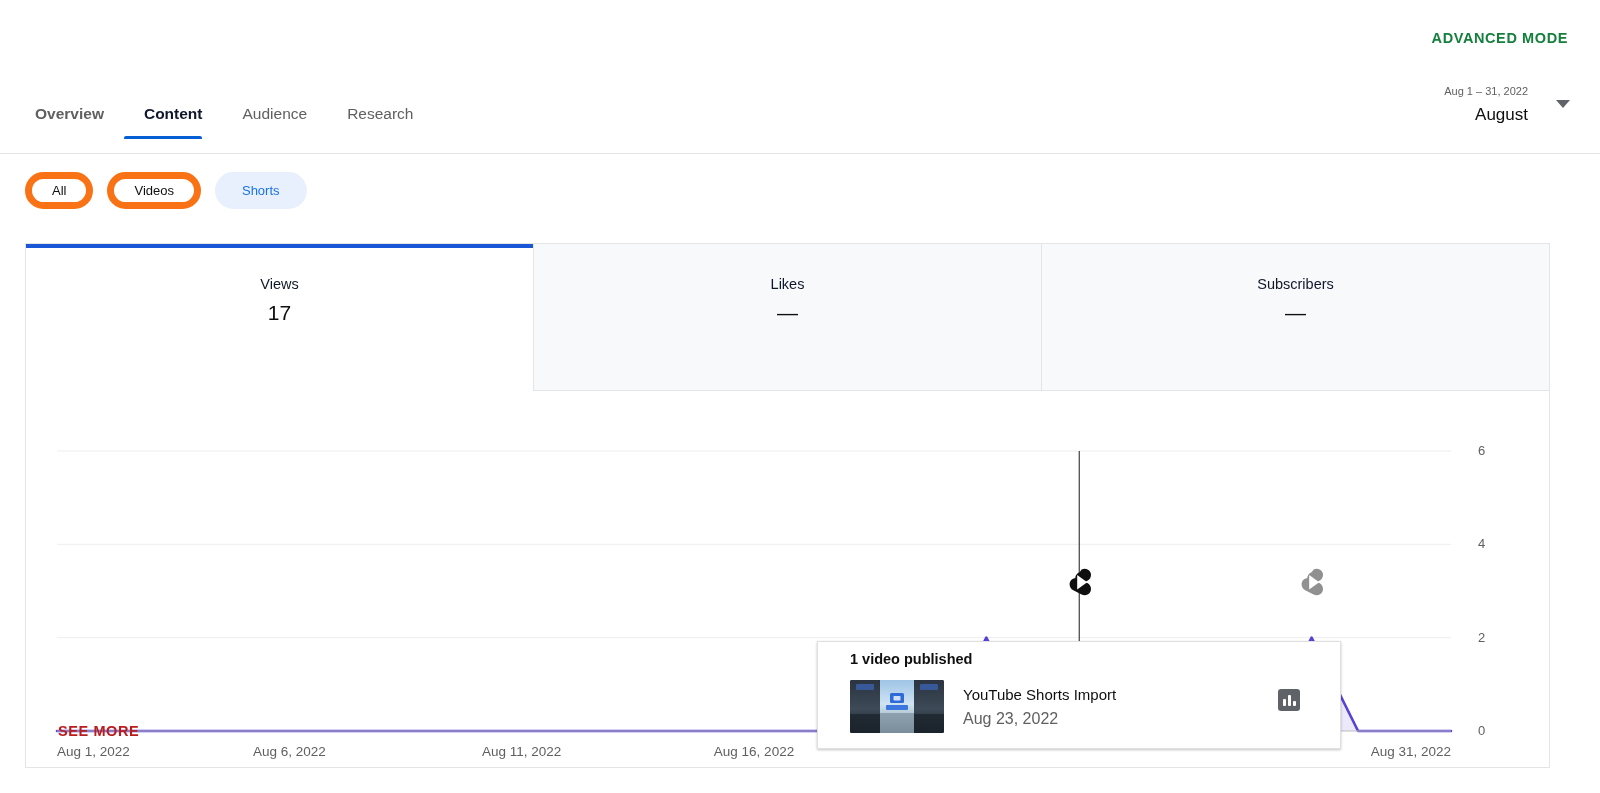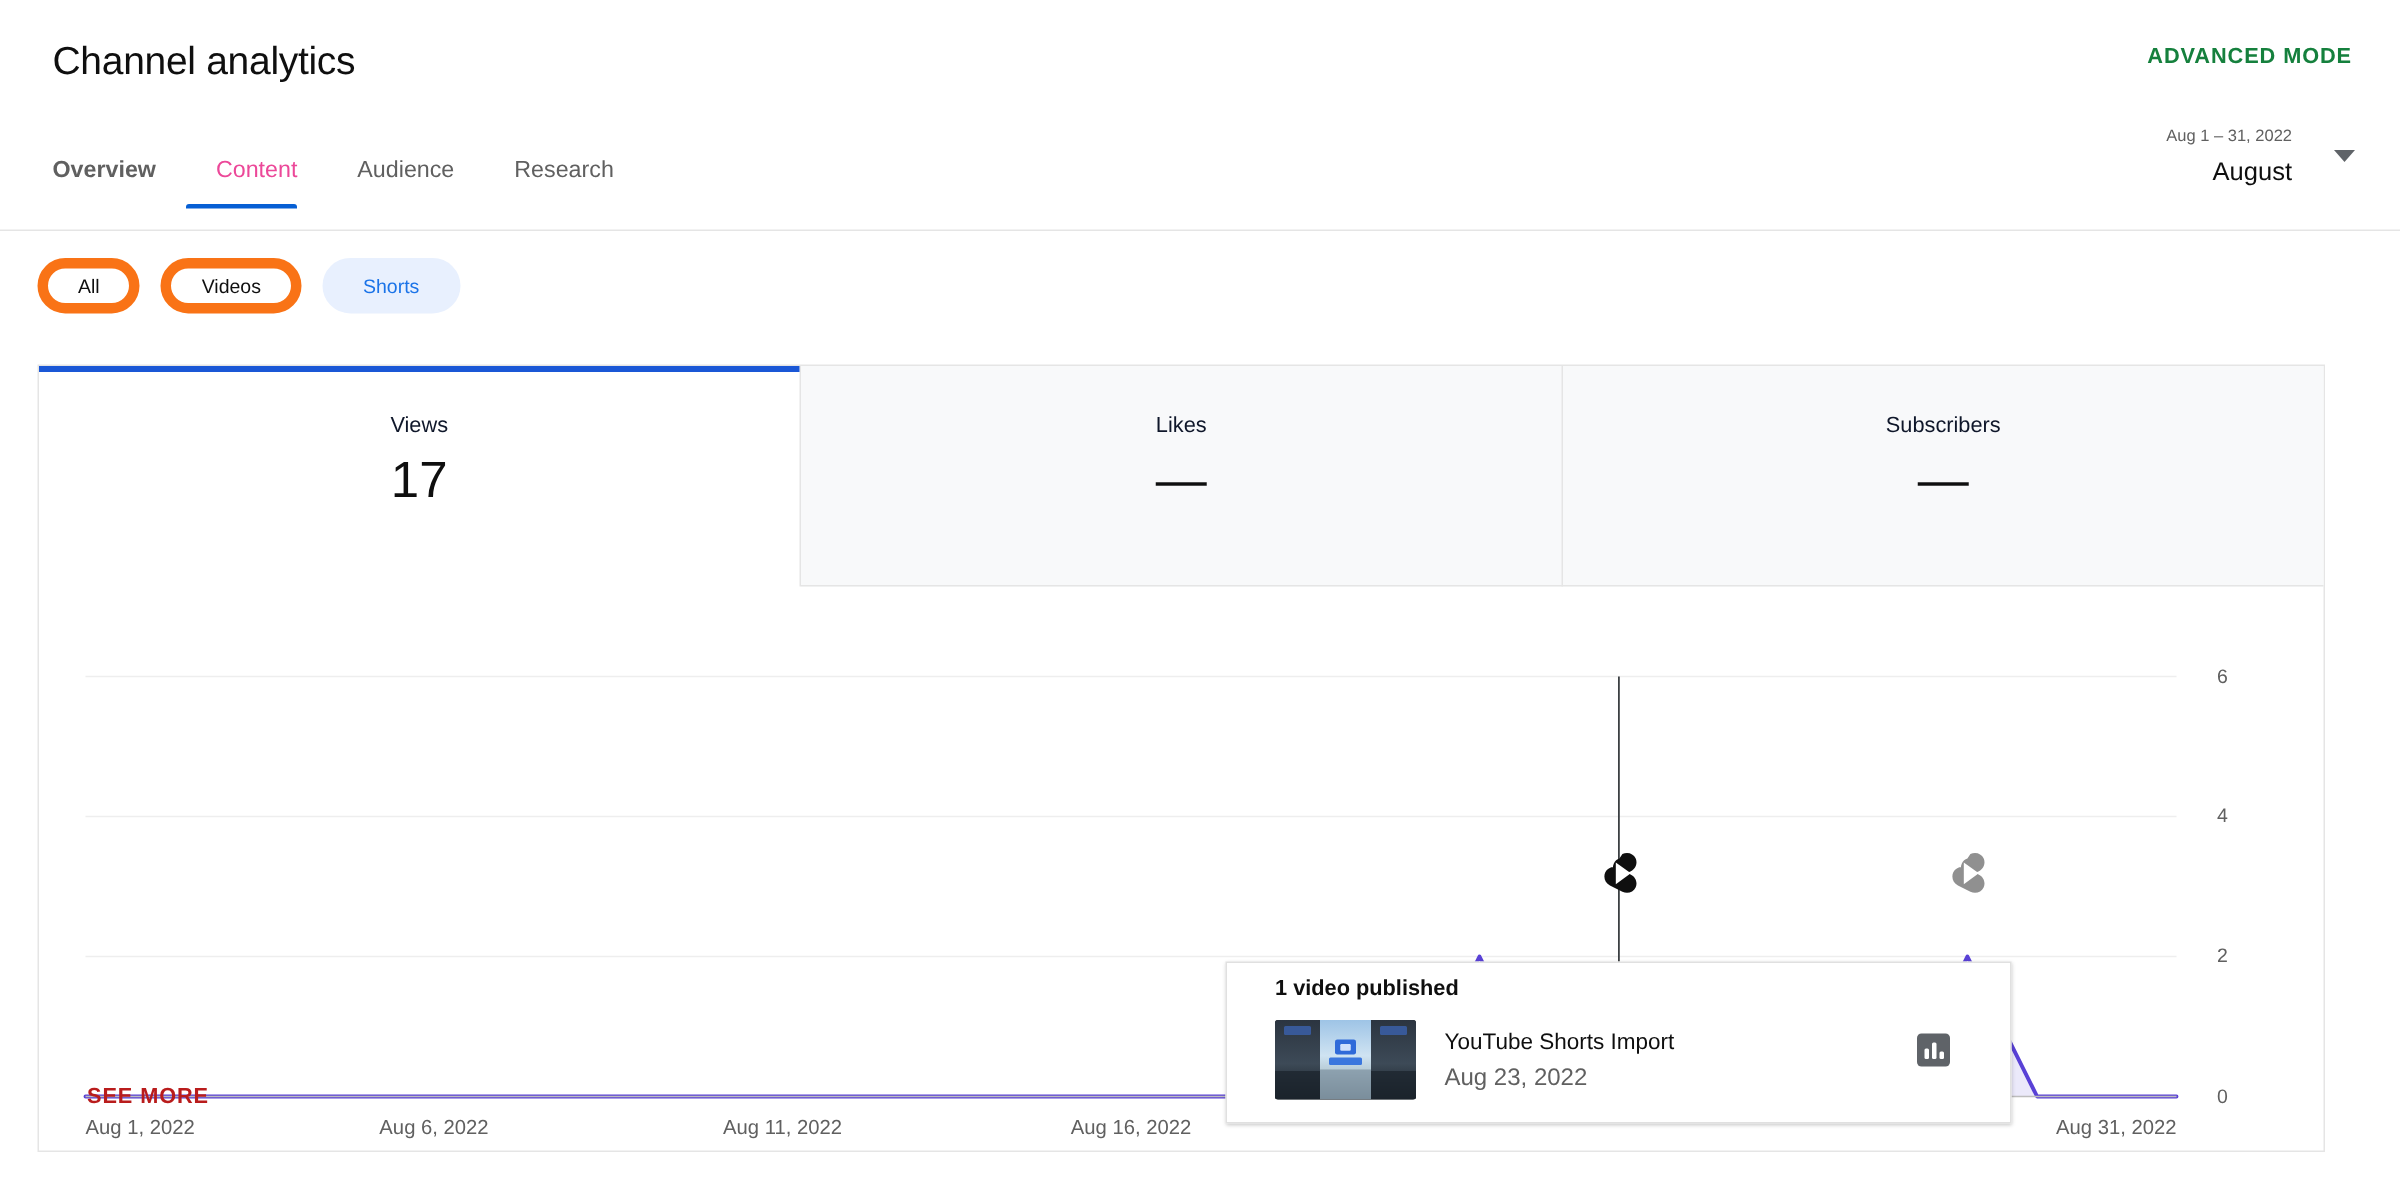--- a/index.html
+++ b/index.html
@@ -57,21 +57,21 @@
     position: absolute; left: 35px; top: 105px;
     display: flex; gap: 0px; align-items: flex-start;
   }
   .tab {
     position: relative;
     font-size: 15.5px; color: #606060;
     padding: 0 20px 16px 20px;
     cursor: pointer; user-select: none; white-space: nowrap;
   }
   .tab:first-child { padding-left: 0; font-weight: bold; }
-  .tab.active { color: #ec4899; font-weight: 400; text-align: right; }
+  .tab.active { color: #0f172a; font-weight: 700; text-align: right; }
   .tab.active::after {
     content: ""; position: absolute;
     left: 0; right: 20px; bottom: 0; height: 3px;
     background: #065fd4; border-radius: 2px 2px 0 0;
   }
 
   
   #chips {
     position: absolute; left: 25px; top: 172px;
     display: flex; gap: 14px; align-items: center;
@@ -114,21 +114,21 @@
   }
   .metric .m-top {
     position: absolute; left: 0; top: 0; right: 0; height: 4px;
     background: transparent;
   }
   .metric.active .m-top { background: #1a57d6; }
   .metric .m-label {
     margin-top: 32px; font-size: 14.5px; color: #0f172a;
   }
   .metric .m-value {
-    margin-top: 9px; font-size: 34px; color: #0f0f0f; font-weight: 400;
+    margin-top: 9px; font-size: 21px; color: #0f0f0f; font-weight: 400;
   }
 
   
   #chart-wrap {
     position: absolute; left: 0; top: 147px; width: 100%; height: 378px;
   }
   #chart-svg { position: absolute; left: 0; top: 0; }
 
   .ylabel { font-size: 13px; fill: #606060; font-family: "Liberation Sans", sans-serif; }
   .xlabel { font-size: 13.5px; fill: #606060; font-family: "Liberation Sans", sans-serif; }
@@ -187,21 +187,20 @@
   .shorts-marker {
     position: absolute; width: 24px; height: 30px; cursor: pointer;
   }
 </style>
 </head>
 <body>
 
 <div id="page">
 
   <div id="header">
-    <div id="page-title">Channel analytics</div>
 
     <div id="advanced-mode">ADVANCED MODE</div>
 
     <div id="date-range">
       <div class="dr-sub">Aug 1 – 31, 2022</div>
       <div class="dr-main">August</div>
     </div>
     <div id="date-caret"></div>
 
     <div id="tabs">

